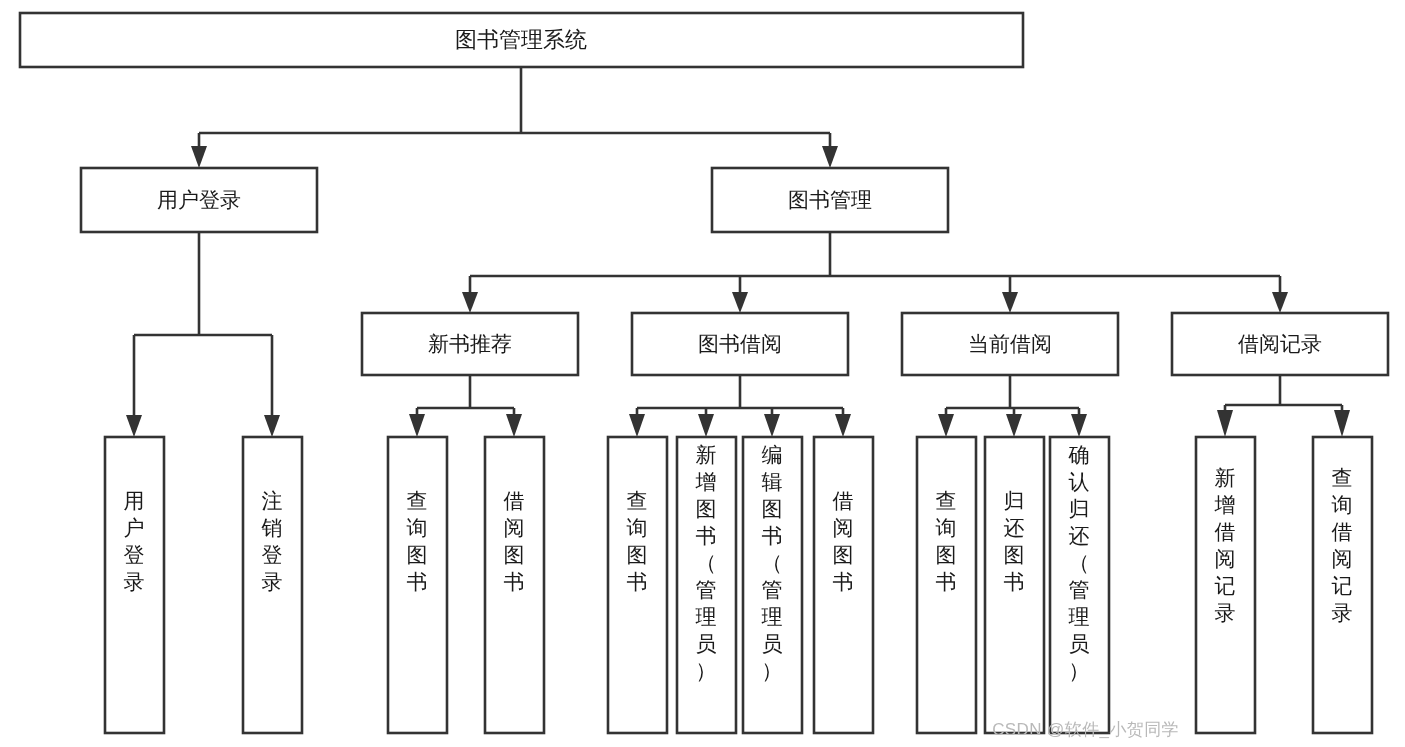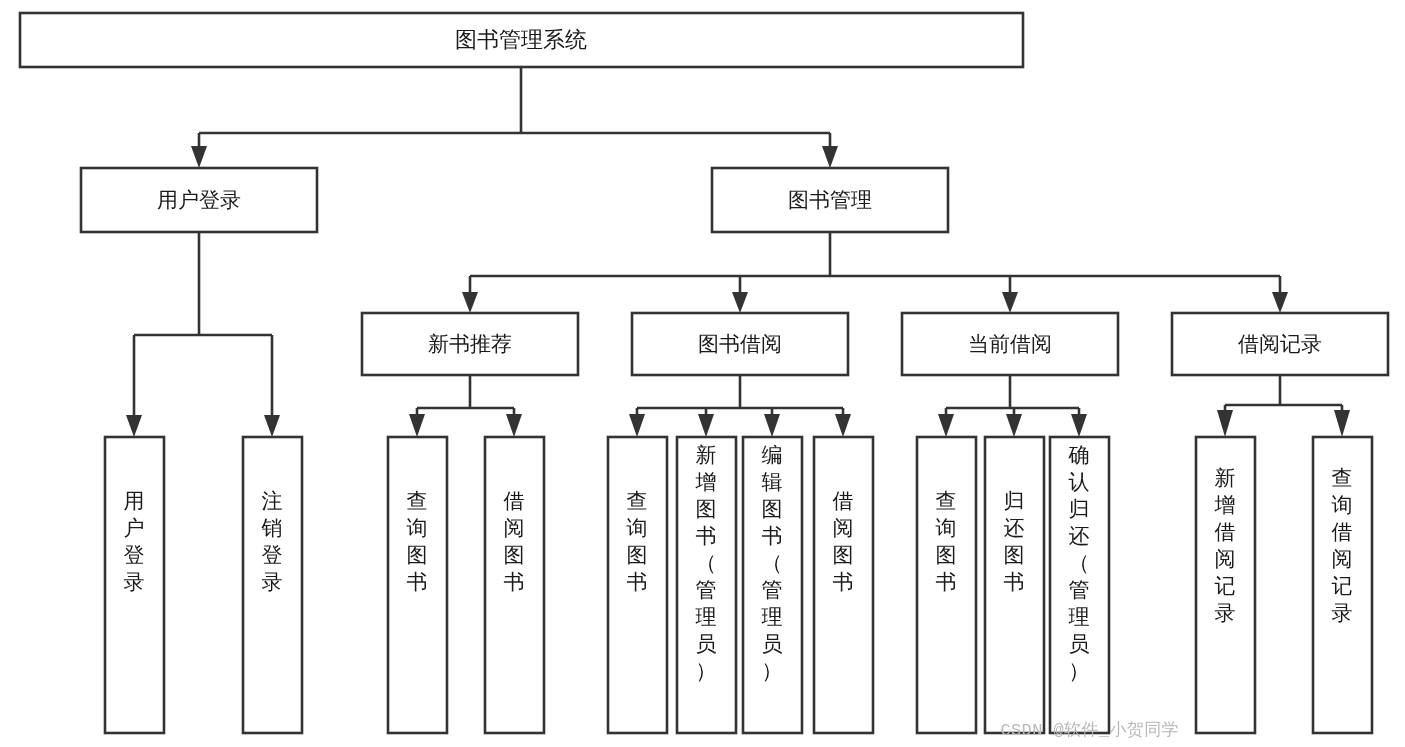--- a/index.html
+++ b/index.html
@@ -56,21 +56,21 @@
     font-size: 21px;
     text-anchor: middle;
   }
   .title-label {
     font-size: 22px;
   }
   .watermark {
     position: absolute;
     right: 10px;
     bottom: 6px;
-    font-family: Liberation Mono, monospace;
+    font-family: Liberation Sans, sans-serif;
     font-size: 17px;
     color: #b9b9b9;
     white-space: nowrap;
     user-select: none;
     letter-spacing: 0.4px;
   }
 </style>
 </head>
 <body>
 

